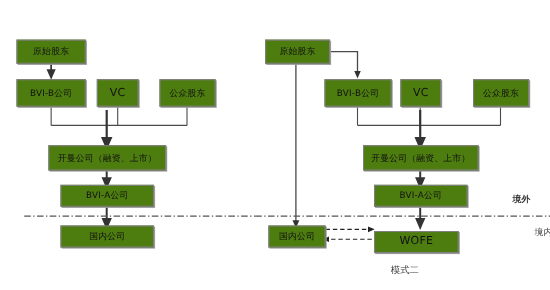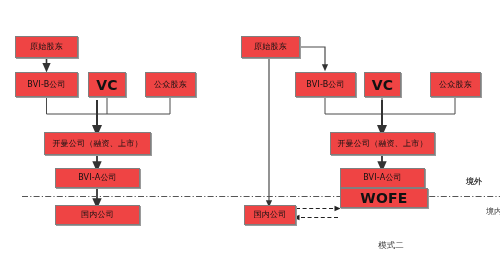--- a/index.html
+++ b/index.html
@@ -23,34 +23,34 @@
   svg#wires {
     position: absolute;
     left: 0; top: 0;
     width: 500px;
     height: 264px;
     pointer-events: none;
   }
   .node {
     position: absolute;
     box-sizing: border-box;
-    background: #ef4444;
+    background: #4d7c0f;
     border: 1px solid #7f7f7f;
     box-shadow: 1px 1px 0 #9a9a9a;
     display: flex;
     align-items: center;
     justify-content: center;
     color: #111111;
     font-size: 8px;
     line-height: 1;
     letter-spacing: 0.2px;
     white-space: nowrap;
     z-index: 3;
   }
-  .node.latin { font-size: 14px; font-weight: bold; }
+  .node.latin { font-size: 10px; }
   .zone-label {
     position: absolute;
     font-size: 8px;
     color: #3a3a3a;
     white-space: nowrap;
     z-index: 4;
   }
   .caption {
     position: absolute;
     font-size: 8.5px;
@@ -162,25 +162,25 @@
   </div>
 
   <div class="node" style="left:340px; top:168px; width:85px; height:20px;">
     <span>BVI-A公司</span>
   </div>
 
   <div class="node" style="left:244px; top:205px; width:52px; height:20px;">
     <span>国内公司</span>
   </div>
 
-  <div class="node latin" style="left:340px; top:188px; width:88px; height:20px;">
+  <div class="node latin" style="left:340px; top:210px; width:77px; height:20px;">
     <span>WOFE</span>
   </div>
 
-  <div class="caption" style="left:366px; top:240px; width:50px;">
+  <div class="caption" style="left:343px; top:240px; width:50px;">
     <span>模式二</span>
   </div>
 
   <div class="zone-label" style="left:466px; top:176px;font-weight:bold;">
     <span>境外</span>
   </div>
 
   <div class="zone-label" style="left:486px; top:206px;">
     <span>境内</span>
   </div>

